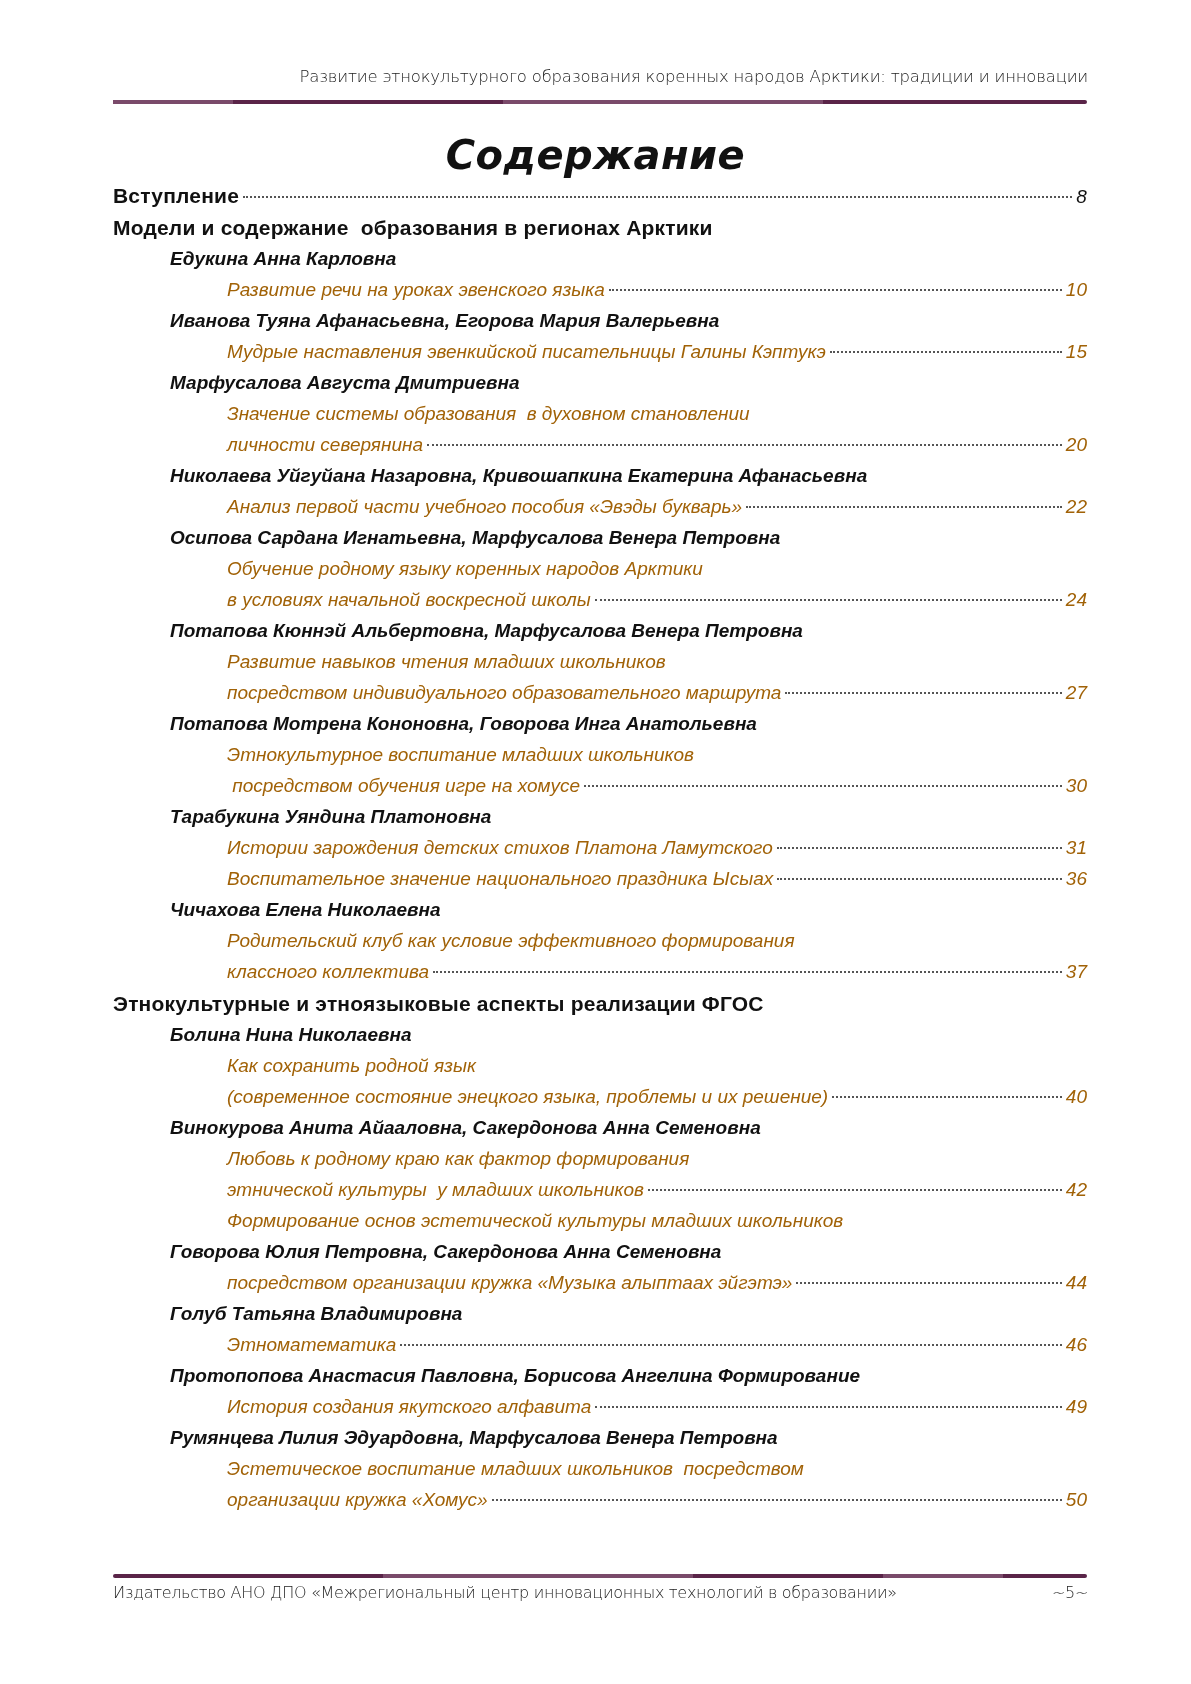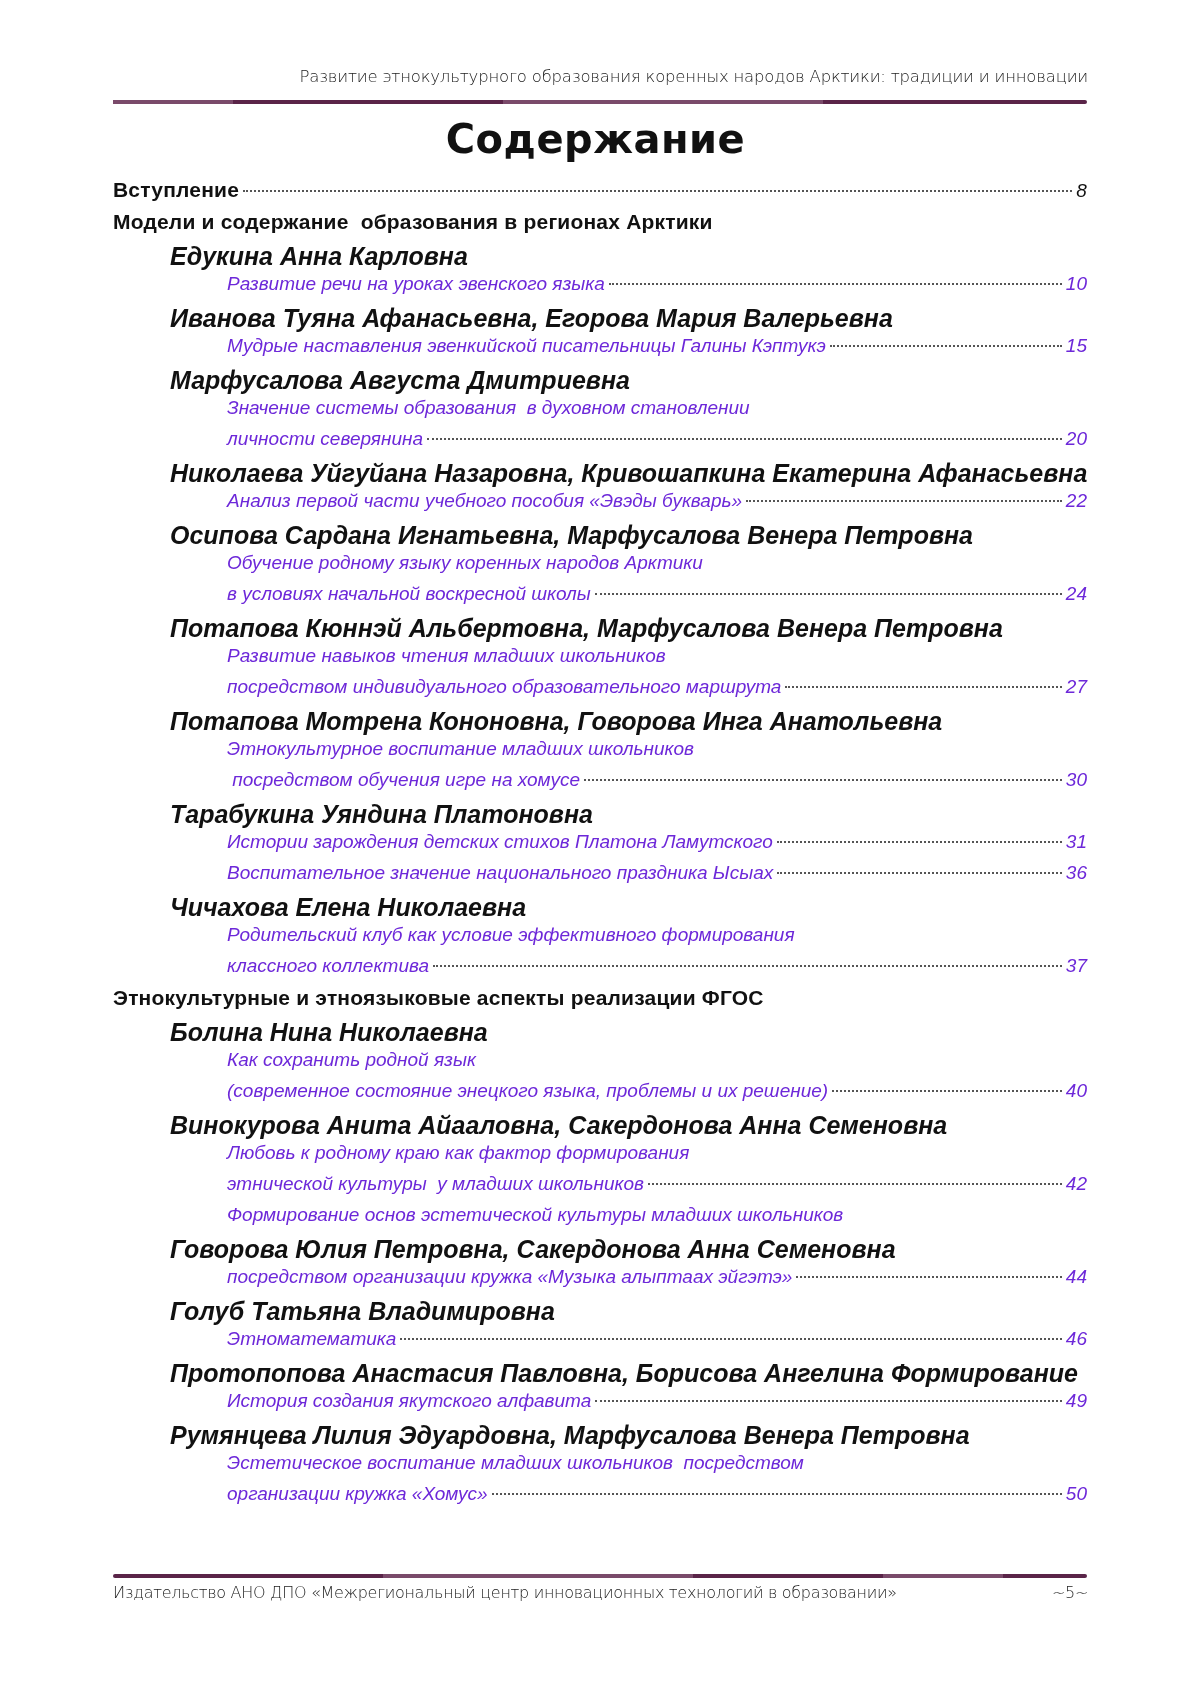--- a/index.html
+++ b/index.html
@@ -7,43 +7,43 @@
            font-family: "DejaVu Sans", sans-serif; color: #111; }
     .running-head { position: absolute; left: 113px; right: 103px; top: 67px;
                     text-align: right; font-size: 16.5px; color: #222; letter-spacing: -0.2px;
                     font-family: "DejaVu Sans", sans-serif; font-weight: 300; }
     .rule { position: absolute; left: 113px; width: 974px; height: 4px; background: #5a2448; border-radius: 2px; }
     .rule .seg { position: absolute; top: 0; height: 4px; background: #7a4a6a; }
     .rule.top { top: 100px; }
     .rule.bottom { top: 1574px; }
     .title { position: absolute; left: 0; right: 0; top: 116px; text-align: center;
              font-family: "DejaVu Sans", sans-serif; font-weight: bold; font-size: 40px; color: #111; letter-spacing: 0.5px; }
-    .toc { position: absolute; left: 113px; width: 974px; top: 178px; }
+    .toc { position: absolute; left: 113px; width: 974px; top: 184px; }
     .row { position: relative; display: flex; align-items: baseline; }
     .section { height: 32px; font-weight: bold; font-size: 21px; font-family: "Liberation Sans", sans-serif; letter-spacing: 0.2px; }
-    .author { height: 31px; padding-left: 57px; font-weight: bold; font-style: italic; font-size: 25px;
+    .author { height: 31px; padding-left: 57px; font-weight: bold; font-style: italic; font-size: 19px;
               font-family: "Liberation Sans", sans-serif; }
     .entry-line { height: 31px; padding-left: 114px; font-style: italic; font-size: 19px;
-                  font-family: "Liberation Sans", sans-serif; color: #6d28d9; font-weight: 300; }
+                  font-family: "Liberation Sans", sans-serif; color: #a16207; font-weight: 300; }
     .text { white-space: pre; }
     .leader { flex: 1; border-bottom: 2px dotted #555; margin: 0 4px; transform: translateY(-5px); min-width: 10px; }
     .page { font-style: italic; font-weight: normal; font-size: 19px; }
     .footer { position: absolute; left: 113px; right: 103px; top: 1583px; display: flex; justify-content: space-between;
               font-size: 16px; color: #222; font-family: "DejaVu Sans", sans-serif; font-weight: 300; letter-spacing: -0.3px; gap: 32px; }
   </style>
 </head>
 <body>
 
 <div class="running-head">Развитие этнокультурного образования коренных народов Арктики: традиции и инновации</div>
 <div class="rule top">
   <span class="seg" style="left:0;width:120px;"></span>
   <span class="seg" style="left:390px;width:320px;"></span>
 </div>
 
-<h1 class="title" style="margin:0;">Содержание</h1>
+<h1 class="title" style="margin:16px;font-style:italic;">Содержание</h1>
 
 <div class="toc" id="toc">
   <div class="row section">
     <span class="text">Вступление</span>
     <span class="leader"></span>
     <span class="page">8</span>
   </div>
 <div class="row section">
       <span class="text">Модели и содержание  образования в регионах Арктики</span>
     </div>

